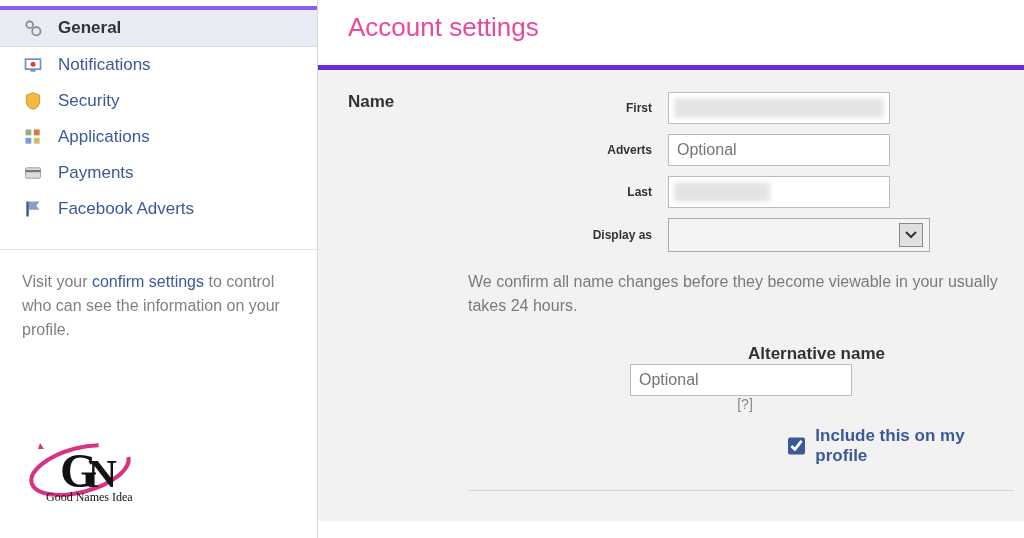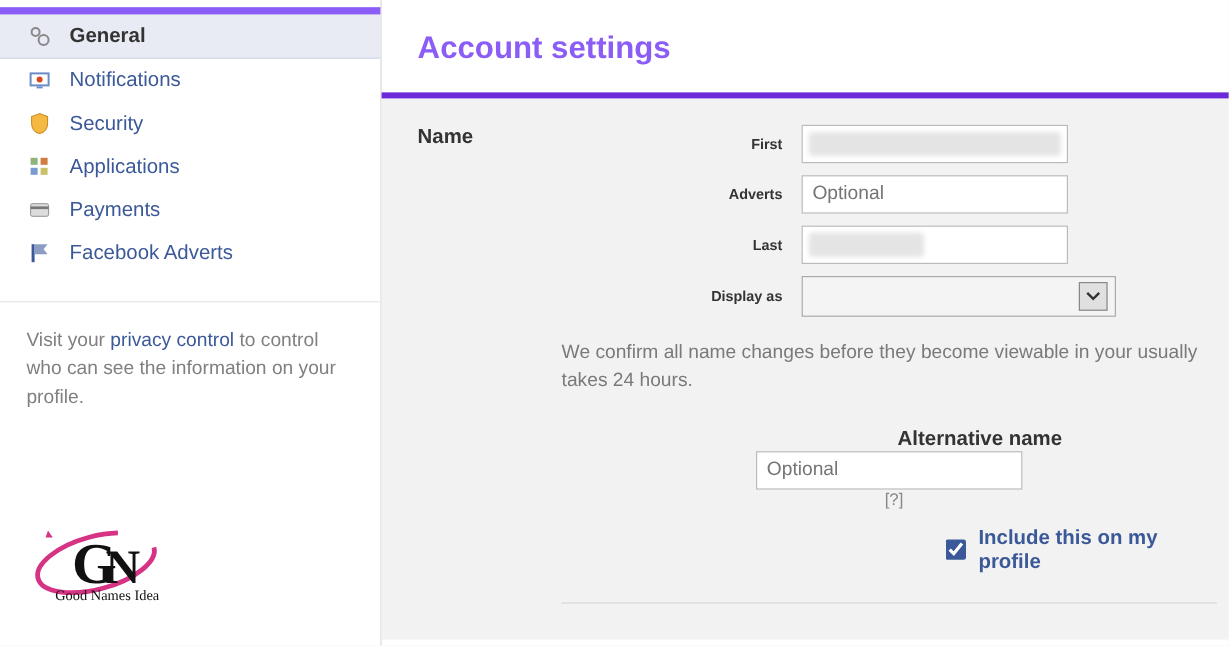--- a/index.html
+++ b/index.html
@@ -33,21 +33,21 @@
       align-items: center;
       padding: 7px 18px 7px 22px;
       cursor: pointer;
       color: #3b5998;
       font-size: 17px;
     }
     .sidebar-item.active {
       background: #e8eaf4;
       font-weight: bold;
       color: #333;
-      border-top: 6px solid #8b5cf6;
+      border-top: 4px solid #8b5cf6;
       border-bottom: 1px solid #d4d9e6;
       text-align: right;
     }
     .sidebar-item .icon {
       width: 22px;
       height: 22px;
       margin-right: 14px;
       display: inline-flex;
       align-items: center;
       justify-content: center;
@@ -68,23 +68,23 @@
       bottom: 10px;
       left: 10px;
       width: 180px;
     }
     .main {
       flex: 1;
       padding: 0 0 0 0;
     }
     .main h2 {
       font-size: 26px;
-      font-weight: bold;
-      color: #8b5cf6;
-      padding: 24px 0 22px 30px;
+      font-weight: normal;
+      color: #ec4899;
+      padding: 12px 0 22px 30px;
     }
     .settings-section {
       border-top: 5px solid #6d28d9;
       background: #f2f2f2;
       padding: 22px 10px 30px 30px;
     }
     .section-label {
       font-weight: bold;
       color: #333;
       font-size: 17px;
@@ -264,21 +264,21 @@
       <span class="icon">
         <svg viewBox="0 0 24 24" width="20" height="20">
             <rect x="4" y="3" width="3" height="18" fill="#3b5998"></rect>
             <path d="M7 3 L20 3 L16 8 L20 13 L7 13 Z" fill="#8b9dc3"></path>
           </svg>
       </span>
       <span>Facebook Adverts</span>
     </li>
   </ul>
   <div class="sidebar-note">
-    <span>Visit your </span><a href="#">privacy control</a><span> to control who can see the information on your profile.</span>
+    <span>Visit your </span><a href="#">confirm settings</a><span> to control who can see the information on your profile.</span>
   </div>
   <div class="logo-area">
     <svg class="logo-svg" viewBox="0 0 160 100">
       <ellipse cx="70" cy="45" rx="50" ry="22" fill="none" stroke="#d63384" stroke-width="4" stroke-dasharray="200 80" transform="rotate(-15 70 45)"></ellipse>
       <text x="50" y="62" font-size="48" font-weight="bold" fill="#111" font-family="serif">G</text>
       <text x="78" y="62" font-size="40" font-weight="bold" fill="#111" font-family="serif">N</text>
       <polygon points="30,18 34,24 28,24" fill="#d63384"></polygon>
       <text x="36" y="76" font-size="12" fill="#111" font-family="cursive">Good Names Idea</text>
     </svg>
   </div>

